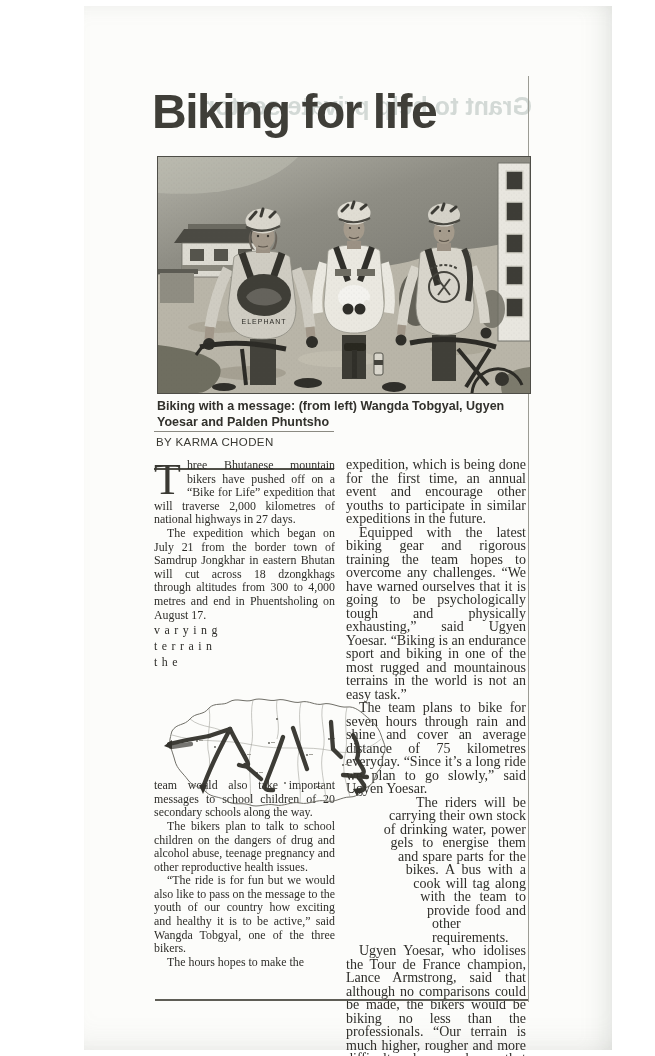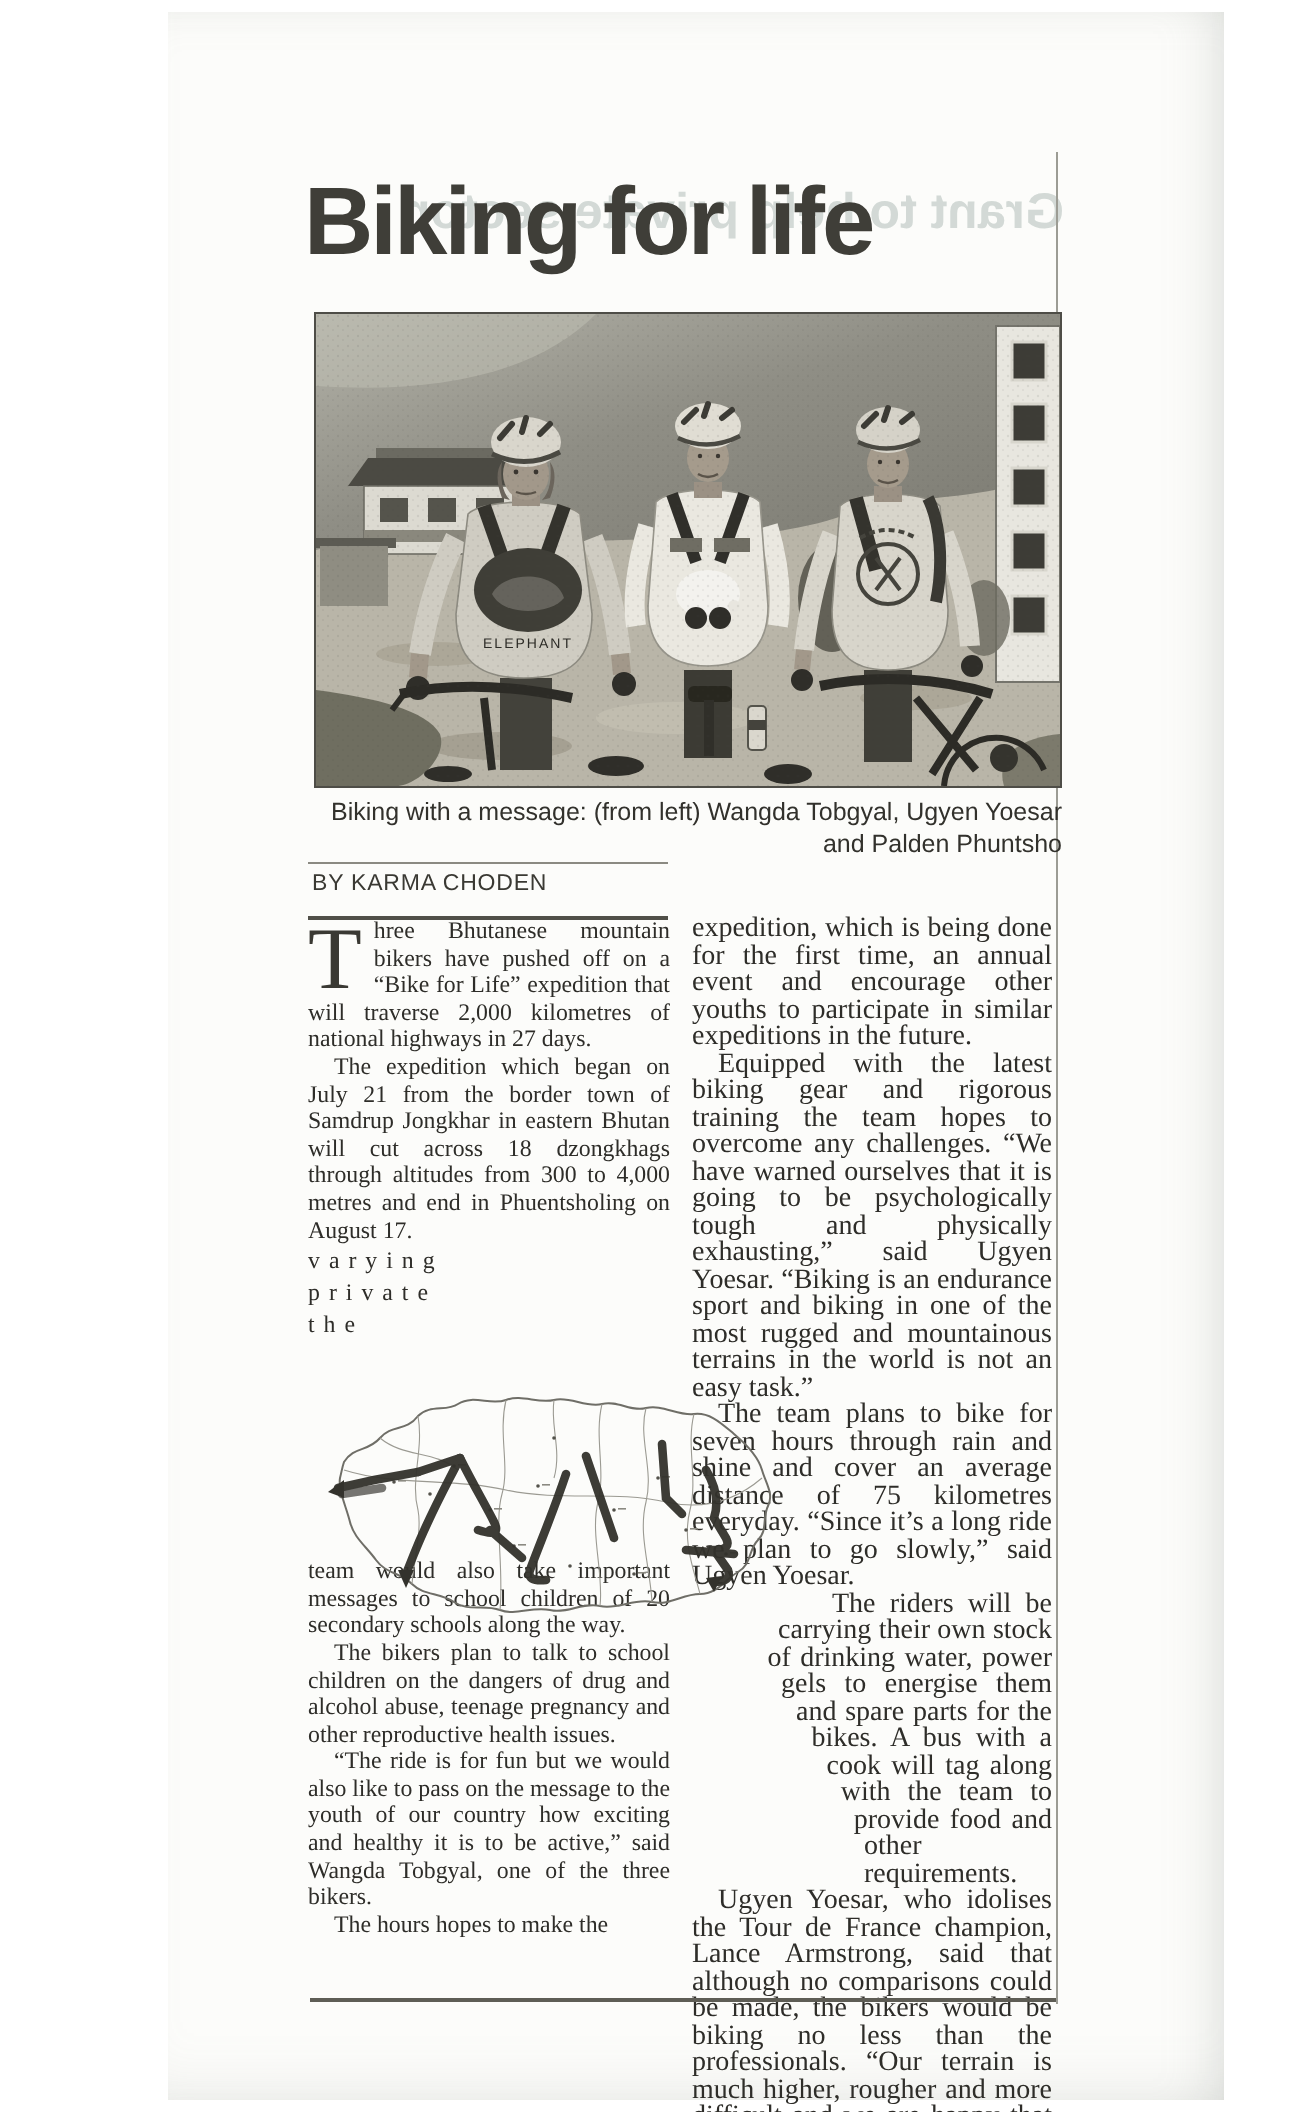--- a/index.html
+++ b/index.html
@@ -10,24 +10,24 @@
                     inset 0 18px 26px -24px rgba(150,156,150,.18);}
   .bleed{position:absolute;left:242px;top:92px;width:290px;z-index:1;white-space:nowrap;
          font-family:"Liberation Sans",sans-serif;font-weight:700;font-size:25px;color:#ccd4d0;
          transform:scaleX(-1);opacity:.85;letter-spacing:0;}
   .headline{position:absolute;left:152px;top:84px;z-index:3;font-family:"Liberation Sans",sans-serif;
             font-weight:700;font-size:48px;letter-spacing:-1.5px;color:#3f3e38;}
   .photo{position:absolute;left:157px;top:156px;width:372px;height:236px;border:1px solid #4e4d47;
          background:#a9a8a0;z-index:2;}
   .photo svg{display:block;}
   .caption{position:absolute;left:157px;top:399px;width:374px;z-index:2;
-           font-family:"Liberation Sans",sans-serif;font-weight:400;font-size:12.5px;line-height:15.5px;color:#32312c;text-align:right;}
+           font-family:"Liberation Sans",sans-serif;font-weight:700;font-size:12.5px;line-height:15.5px;color:#32312c;}
   .byline{position:absolute;left:154px;top:431px;width:180px;z-index:2;box-sizing:border-box;
           font-family:"Liberation Sans",sans-serif;font-size:11.5px;letter-spacing:.4px;color:#3a3933;
-          border-top:1px solid #8b8a82;border-bottom:2px solid #504f48;padding:4px 0 10px 2px;}
+          border-top:1px solid #8b8a82;border-bottom:2px solid #504f48;padding:4px 0 20px 2px;}
   .col{position:absolute;text-align:justify;z-index:2;}
   .col p{margin:0;text-indent:13px;}
   .col p.noindent{text-indent:0;}
   .col-left{left:154px;top:459px;width:181px;font-size:11.9px;line-height:13.6px;}
   .col-right{left:346px;top:458px;width:180px;font-size:14px;line-height:13.5px;}
   .dropcap{float:left;font-size:44px;line-height:37px;padding:2px 6px 0 0;color:#3a3933;}
   .spread div{letter-spacing:4.5px;line-height:16px;}
   .map-gap{height:109px;}
   .wrap-spacer{float:left;width:86px;height:136px;margin-right:7px;
      shape-outside:polygon(0px 0px,57px 0px,44px 12px,35px 26px,38px 42px,50px 64px,62px 85px,72px 103px,80px 120px,86px 130px,86px 136px,0px 136px);}
@@ -193,21 +193,21 @@
 
   <div class="caption">Biking with a message: (from left) Wangda Tobgyal, Ugyen Yoesar and Palden Phuntsho</div>
 
   <div class="byline">BY KARMA CHODEN</div>
 
   <div class="col col-left">
     <p class="noindent"><span class="dropcap">T</span><span>hree Bhutanese mountain bikers have pushed off on a “Bike for Life” expedition that will traverse 2,000 kilometres of national highways in 27 days.</span></p>
     <p>The expedition which began on July 21 from the border town of Samdrup Jongkhar in eastern Bhutan will cut across 18 dzongkhags through altitudes from 300 to 4,000 metres and end in Phuentsholing on August 17.</p>
     <div class="spread">
       <div>varying</div>
-      <div>private</div>
+      <div>terrain</div>
       <div>the</div>
     </div>
     <div class="map-gap"></div>
     <p class="noindent">team would also take important messages to school children of 20 secondary schools along the way.</p>
     <p>The bikers plan to talk to school children on the dangers of drug and alcohol abuse, teenage pregnancy and other reproductive health issues.</p>
     <p>“The ride is for fun but we would also like to pass on the message to the youth of our country how exciting and healthy it is to be active,” said Wangda Tobgyal, one of the three bikers.</p>
     <p>The hours hopes to make the</p>
   </div>
 
   <div class="col col-right">

